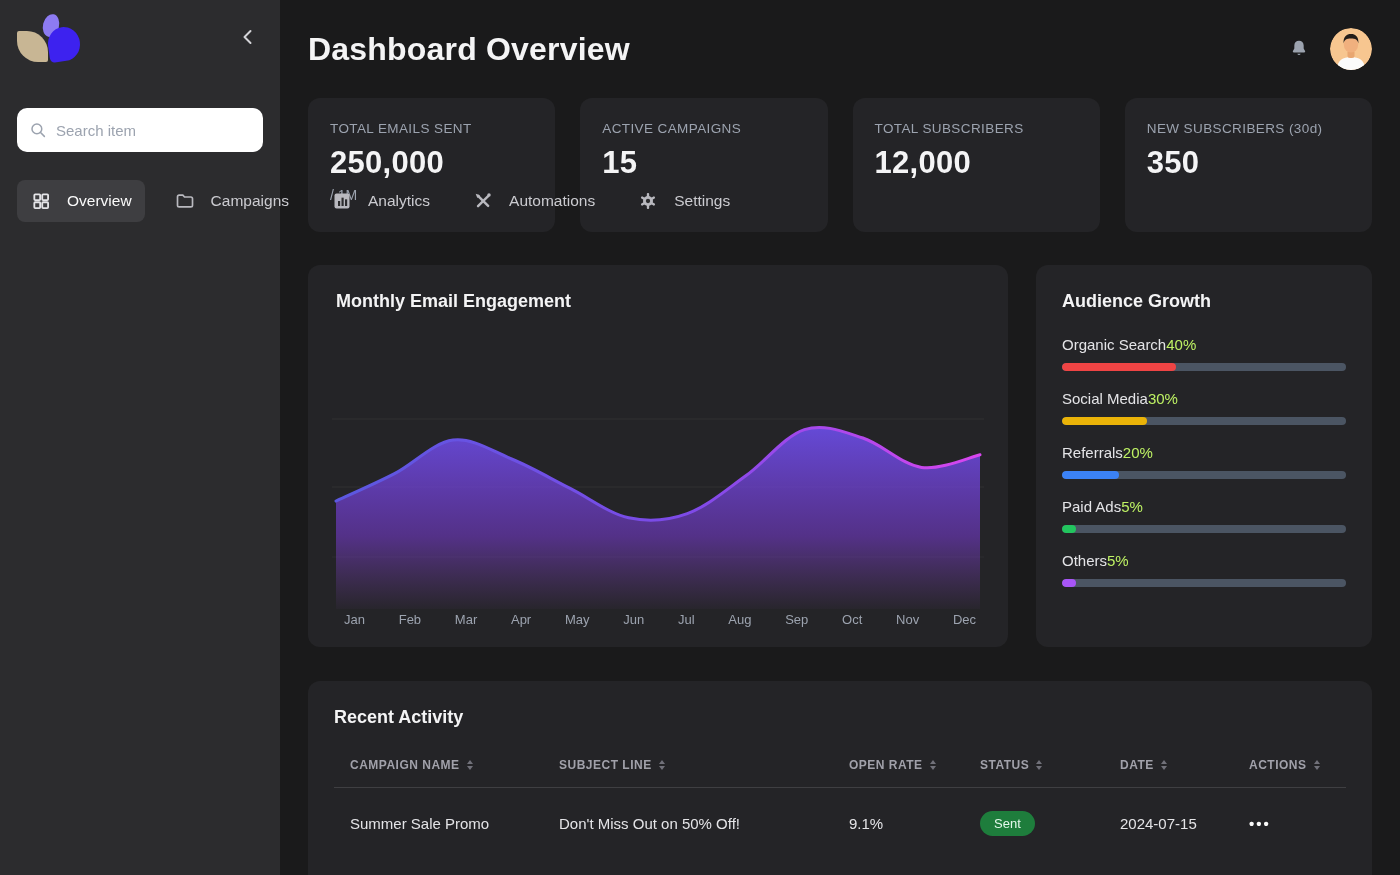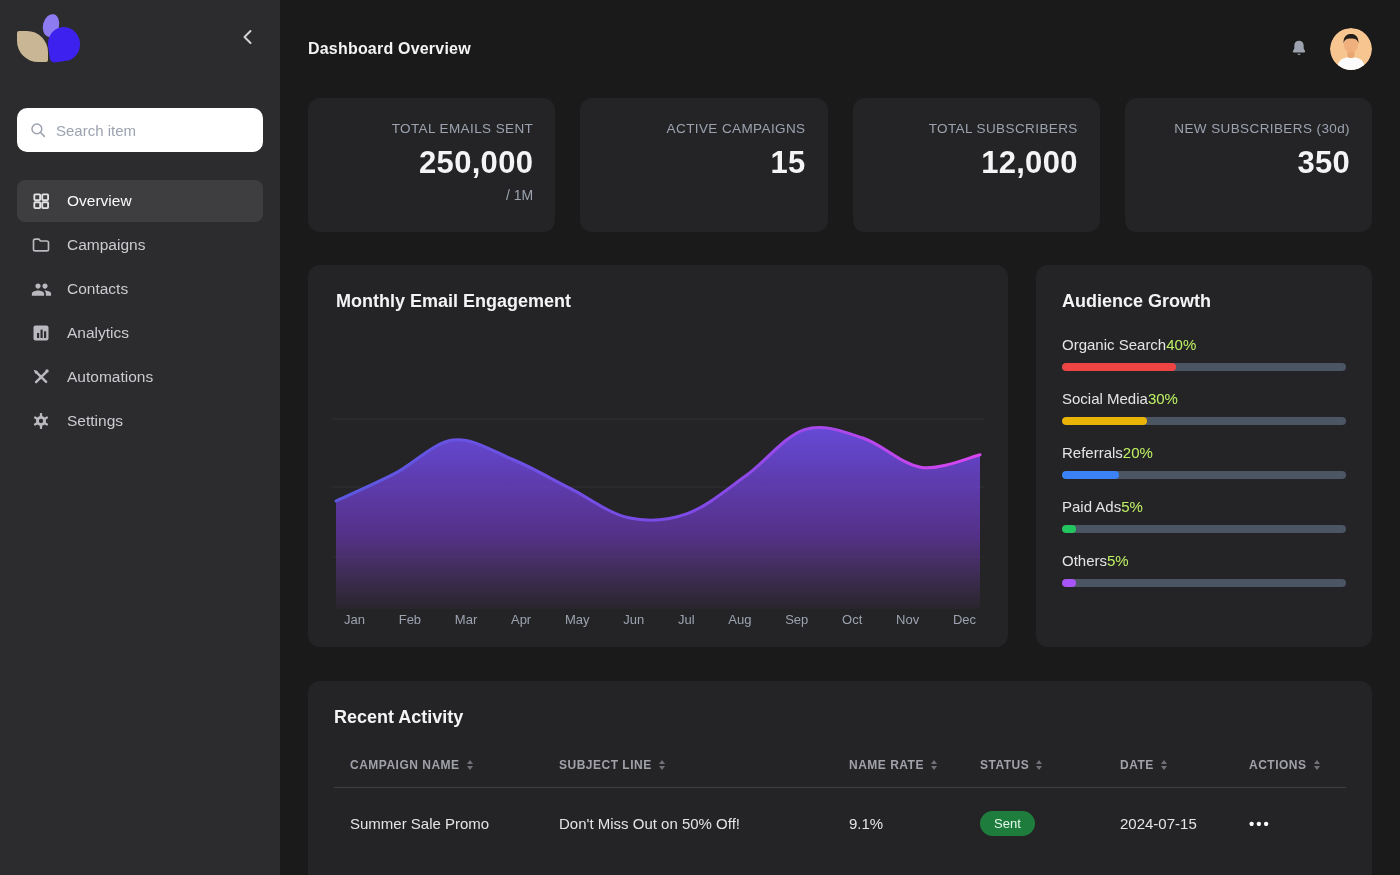--- a/index.html
+++ b/index.html
@@ -29,36 +29,36 @@
   }
   .search-box {
     margin-top:36px; height:44px; background:#ffffff; border-radius:10px;
     display:flex; align-items:center; padding:15px 12px; gap:9px;
   }
   .search-box input {
     flex:1; border:none; outline:none; background:transparent;
     font-family:"Liberation Sans", sans-serif; font-size:15px; color:#374151;
   }
   .search-box input::placeholder { color:#9ca3af; }
-  .nav { margin-top:28px; display:flex; flex-direction:column; gap:2px;text-align:right; }
+  .nav { margin-top:28px; display:flex; flex-direction:row; gap:16px;text-align:right; }
   .nav-item {
     height:42px; display:flex; align-items:center; gap:15px; padding:0 13px;
     border-radius:8px; color:#cbcbd0; font-size:15.5px; cursor:pointer;
   }
   .nav-item.active { background:var(--active-bg,#3e3e41); color:#fafafa; }
   .nav-item .ic { width:22px; height:22px; display:flex; align-items:center; justify-content:center; }
   
   .main { flex:1; padding:0 28px; overflow:hidden; }
   .topbar { display:flex; align-items:center; justify-content:space-between; padding-top:28px; }
-  .page-title { font-size:16px; font-weight:700; color:#f4f4f5; letter-spacing:.2px; }
+  .page-title { font-size:32px; font-weight:700; color:#f4f4f5; letter-spacing:.2px; }
   .topbar-right { display:flex; align-items:center; gap:20px; }
   .icon-btn { background:none; border:none; cursor:pointer; display:flex; align-items:center; justify-content:center; }
   .avatar { width:42px; height:42px; border-radius:50%; overflow:hidden; cursor:pointer; }
   
-  .stats-row { display:grid; grid-template-columns:repeat(4,1fr); gap:25px; margin-top:28px;text-align:right; }
+  .stats-row { display:grid; grid-template-columns:repeat(4,1fr); gap:25px; margin-top:28px; }
   .stat-card { background:var(--card-bg,#242427); border-radius:12px; height:134px; padding:23px 22px; }
   .stat-label { font-size:13.5px; color:#9ca3af; letter-spacing:.4px; }
   .stat-value { font-size:31px; font-weight:700; color:#f4f4f5; margin-top:9px; letter-spacing:.3px; }
   .stat-sub { font-size:14px; color:#9ca3af; margin-top:6px; }
   
   .mid-row { display:grid; grid-template-columns:1fr 336px; gap:28px; margin-top:33px; }
   .panel { background:var(--card-bg,#242427); border-radius:12px; }
   .chart-card { height:382px; padding:26px 24px 20px 24px; display:flex; flex-direction:column; }
   .panel-title { font-size:18px; font-weight:700; color:#f4f4f5; }
   .chart-card .panel-title { padding-left:4px; }
@@ -139,28 +139,20 @@
       </span>
       <span>Overview</span>
     </div>
     <div class="nav-item">
       <span class="ic">
         <svg width="20" height="20" viewBox="0 0 24 24" fill="none" stroke="#b9b9bf" stroke-width="2">
             <path d="M3 7c0-1.1.9-2 2-2h4.4l2 2.2H19c1.1 0 2 .9 2 2V17c0 1.1-.9 2-2 2H5c-1.1 0-2-.9-2-2V7z"></path>
           </svg>
       </span>
       <span>Campaigns</span>
-    </div>
-    <div class="nav-item">
-      <span class="ic">
-        <svg width="21" height="21" viewBox="0 0 24 24" fill="#b9b9bf">
-            <path d="M16 11c1.66 0 2.99-1.34 2.99-3S17.66 5 16 5c-1.66 0-3 1.34-3 3s1.34 3 3 3zm-8 0c1.66 0 2.99-1.34 2.99-3S9.66 5 8 5C6.34 5 5 6.34 5 8s1.34 3 3 3zm0 2c-2.33 0-7 1.17-7 3.5V19h14v-2.5c0-2.33-4.67-3.5-7-3.5zm8 0c-.29 0-.62.02-.97.05 1.16.84 1.97 1.97 1.97 3.45V19h6v-2.5c0-2.33-4.67-3.5-7-3.5z"></path>
-          </svg>
-      </span>
-      <span>Contacts</span>
     </div>
     <div class="nav-item">
       <span class="ic">
         <svg width="20" height="20" viewBox="0 0 24 24">
             <rect x="3" y="3" width="18" height="18" rx="2.5" fill="#b9b9bf"></rect>
             <rect x="7.2" y="12" width="2.6" height="6" fill="#2c2c2e"></rect>
             <rect x="11.4" y="8" width="2.6" height="10" fill="#2c2c2e"></rect>
             <rect x="15.6" y="10" width="2.6" height="8" fill="#2c2c2e"></rect>
           </svg>
       </span>
@@ -347,21 +339,21 @@
           </span>
         </div>
       <div class="th">
           <span>SUBJECT LINE</span>
           <span class="sort">
             <i class="up"></i>
             <i class="dn"></i>
           </span>
         </div>
       <div class="th">
-          <span>NAME RATE</span>
+          <span>OPEN RATE</span>
           <span class="sort">
             <i class="up"></i>
             <i class="dn"></i>
           </span>
         </div>
       <div class="th">
           <span>STATUS</span>
           <span class="sort">
             <i class="up"></i>
             <i class="dn"></i>

